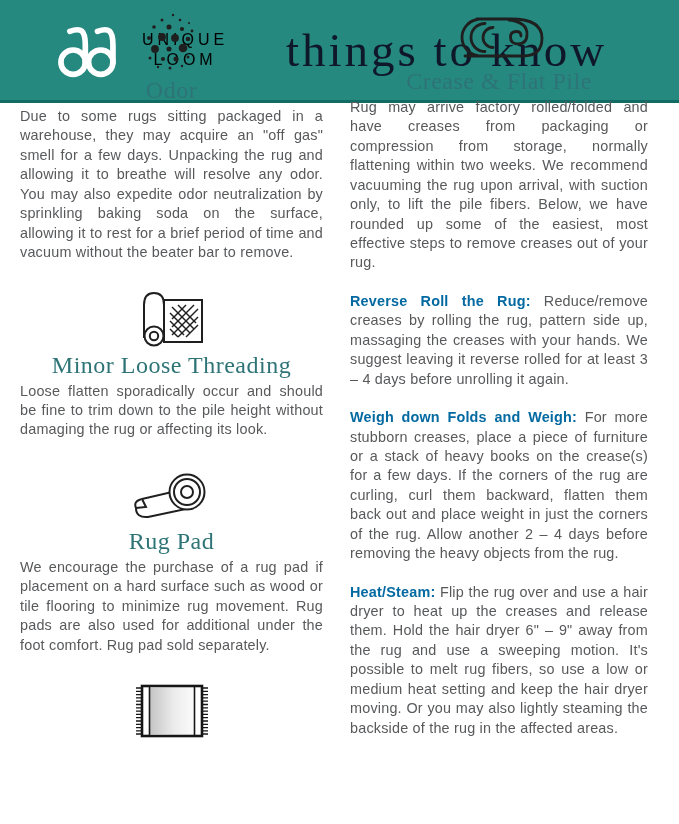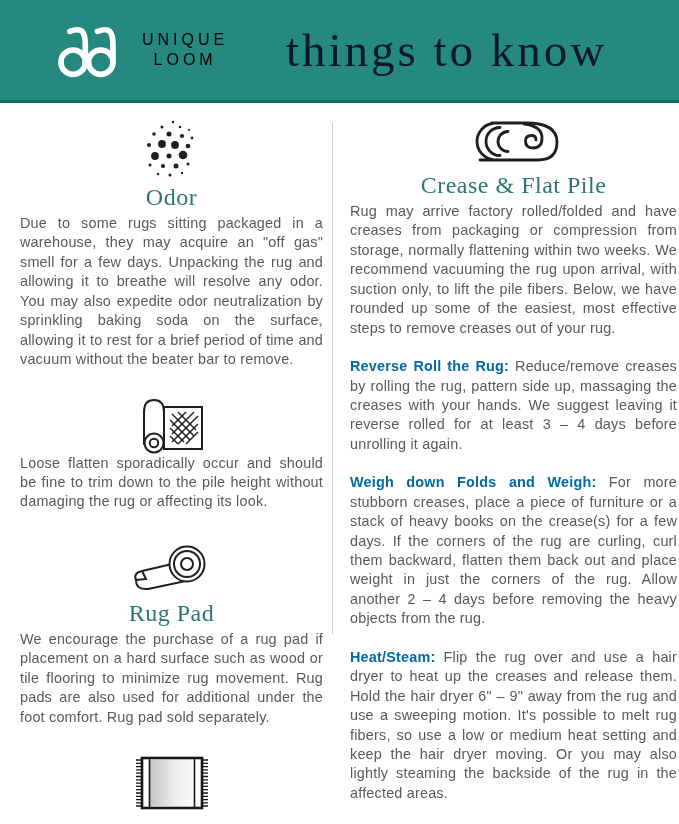--- a/index.html
+++ b/index.html
@@ -18,21 +18,21 @@
   .brand-text {
     color:#000000; font-size:16px; letter-spacing:4px; line-height:1.25;
     font-weight:400; text-align:center; white-space:pre-line;
   }
   .header-title {
     flex:1; text-align:center; color:#0f172a;
     font-family:"Liberation Serif", serif; font-size:47px; letter-spacing:3px;
     font-weight:400; padding-left:10px;
   }
   
-  .content { display:flex; padding:14px 2px 0 20px; height:531px; }
+  .content { display:flex; padding:14px 31px 0 20px; height:531px;align-items:center; }
   .col-left  { width:303px; }
   .divider   { width:1px; background:#c9c9c9; margin:6px 17px 0 9px; }
   .col-right { flex:1; }
   .section { text-align:center; }
   .icon-box { display:flex; justify-content:center; align-items:flex-end; }
   h2 {
     font-family:"Liberation Serif", serif; font-weight:400;
     color:#2e7476; font-size:24px; letter-spacing:0.5px; margin:5px 0 3px 0;
   }
   p.body {
@@ -119,20 +119,21 @@
               <path d="M38,18 L60,40"></path>
               <path d="M36,24 L56,44"></path>
               <path d="M36,32 L50,46"></path>
               <path d="M36,40 L44,48"></path>
           </g>
           <path d="M10,49 L10,16 Q10,4 20,4 Q30,4 30,16 L30,44" fill="#ffffff"></path>
           <circle cx="20" cy="47" r="9.5" fill="#ffffff"></circle>
           <circle cx="20" cy="47" r="4.2" fill="#ffffff"></circle>
         </svg>
       </div>
+      <h2>Minor Loose Threading</h2>
       <p class="body">Loose flatten sporadically occur and should be fine to trim down to the pile height without damaging the rug or affecting its look.</p>
     </div>
 
     <div class="section sec-rugpad">
       <div class="icon-box">
         <svg width="84" height="56" viewBox="0 0 84 56" fill="none" stroke="#1f1f1f" stroke-width="2">
           <path d="M6,41 Q3,34 12,32 L42,25 L56,30 L56,42 L18,50 Q6,51 6,41 Z" fill="#ffffff"></path>
           <path d="M12,32 L16,40 L6,41" fill="#ffffff"></path>
           <circle cx="57" cy="25" r="17.5" fill="#ffffff"></circle>
           <circle cx="57" cy="25" r="13"></circle>

